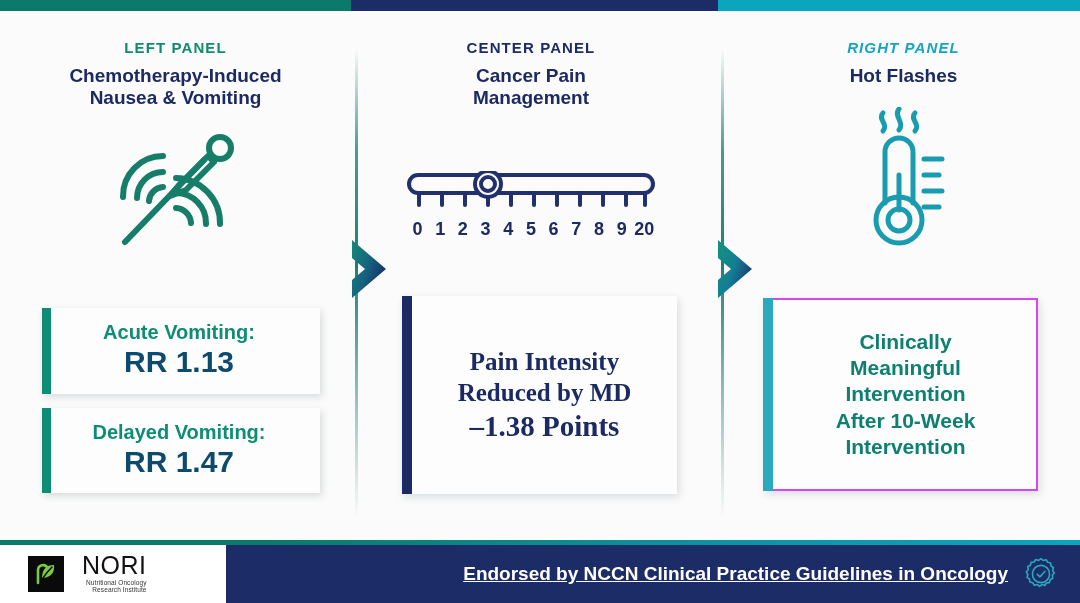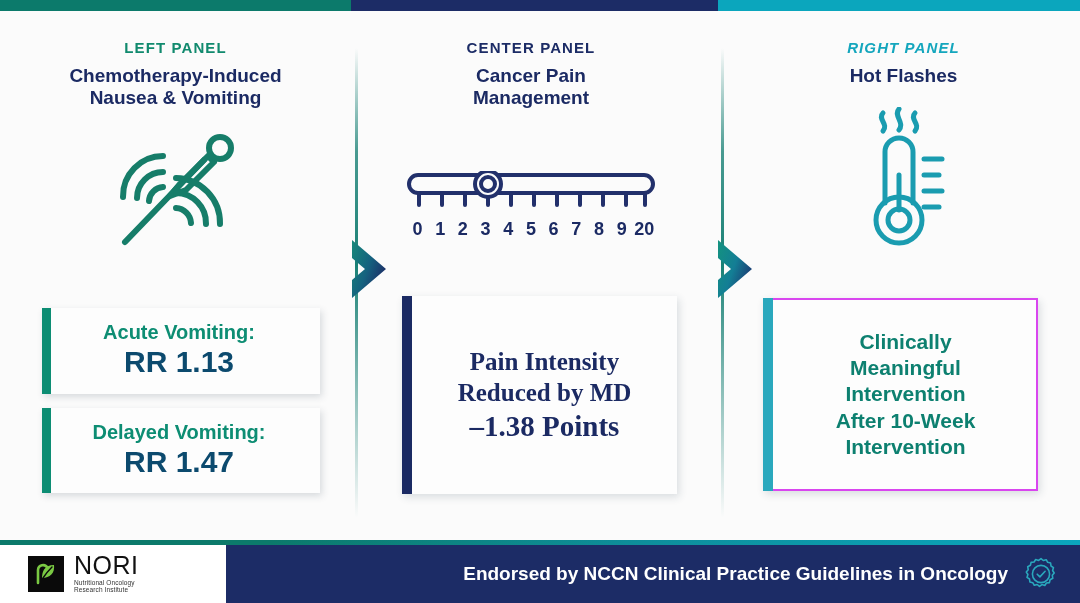--- a/index.html
+++ b/index.html
@@ -240,21 +240,21 @@
     padding-left: 28px;
   }
   .logo-mark {
     width: 36px; height: 36px;
     background: #0a0a0a;
     display: flex;
     align-items: center;
     justify-content: center;
     flex: none;
   }
-  .logo-text { margin-left: 10px; }
+  .logo-text { margin-left: 18px; text-align: right; }
   .logo-name {
     font-size: 25px;
     color: #111111;
     letter-spacing: 0.5px;
     line-height: 0.95;
     font-weight: normal;
   }
   .logo-sub {
     font-size: 6.5px;
     color: #333333;
@@ -270,20 +270,21 @@
     display: flex;
     align-items: center;
     justify-content: flex-end;
     padding-right: 22px;
   }
   .footer-text {
     font-size: 19px;
     font-weight: bold;
     color: #ffffff;
     margin-right: 16px;
+    text-decoration: underline;
   }
   .badge-wrap { width: 34px; height: 34px; flex: none; }
 </style>
 </head>
 <body>
 
 <div id="infographic">
 
   <div class="top-bar">
     <div class="top-seg-1"></div>

